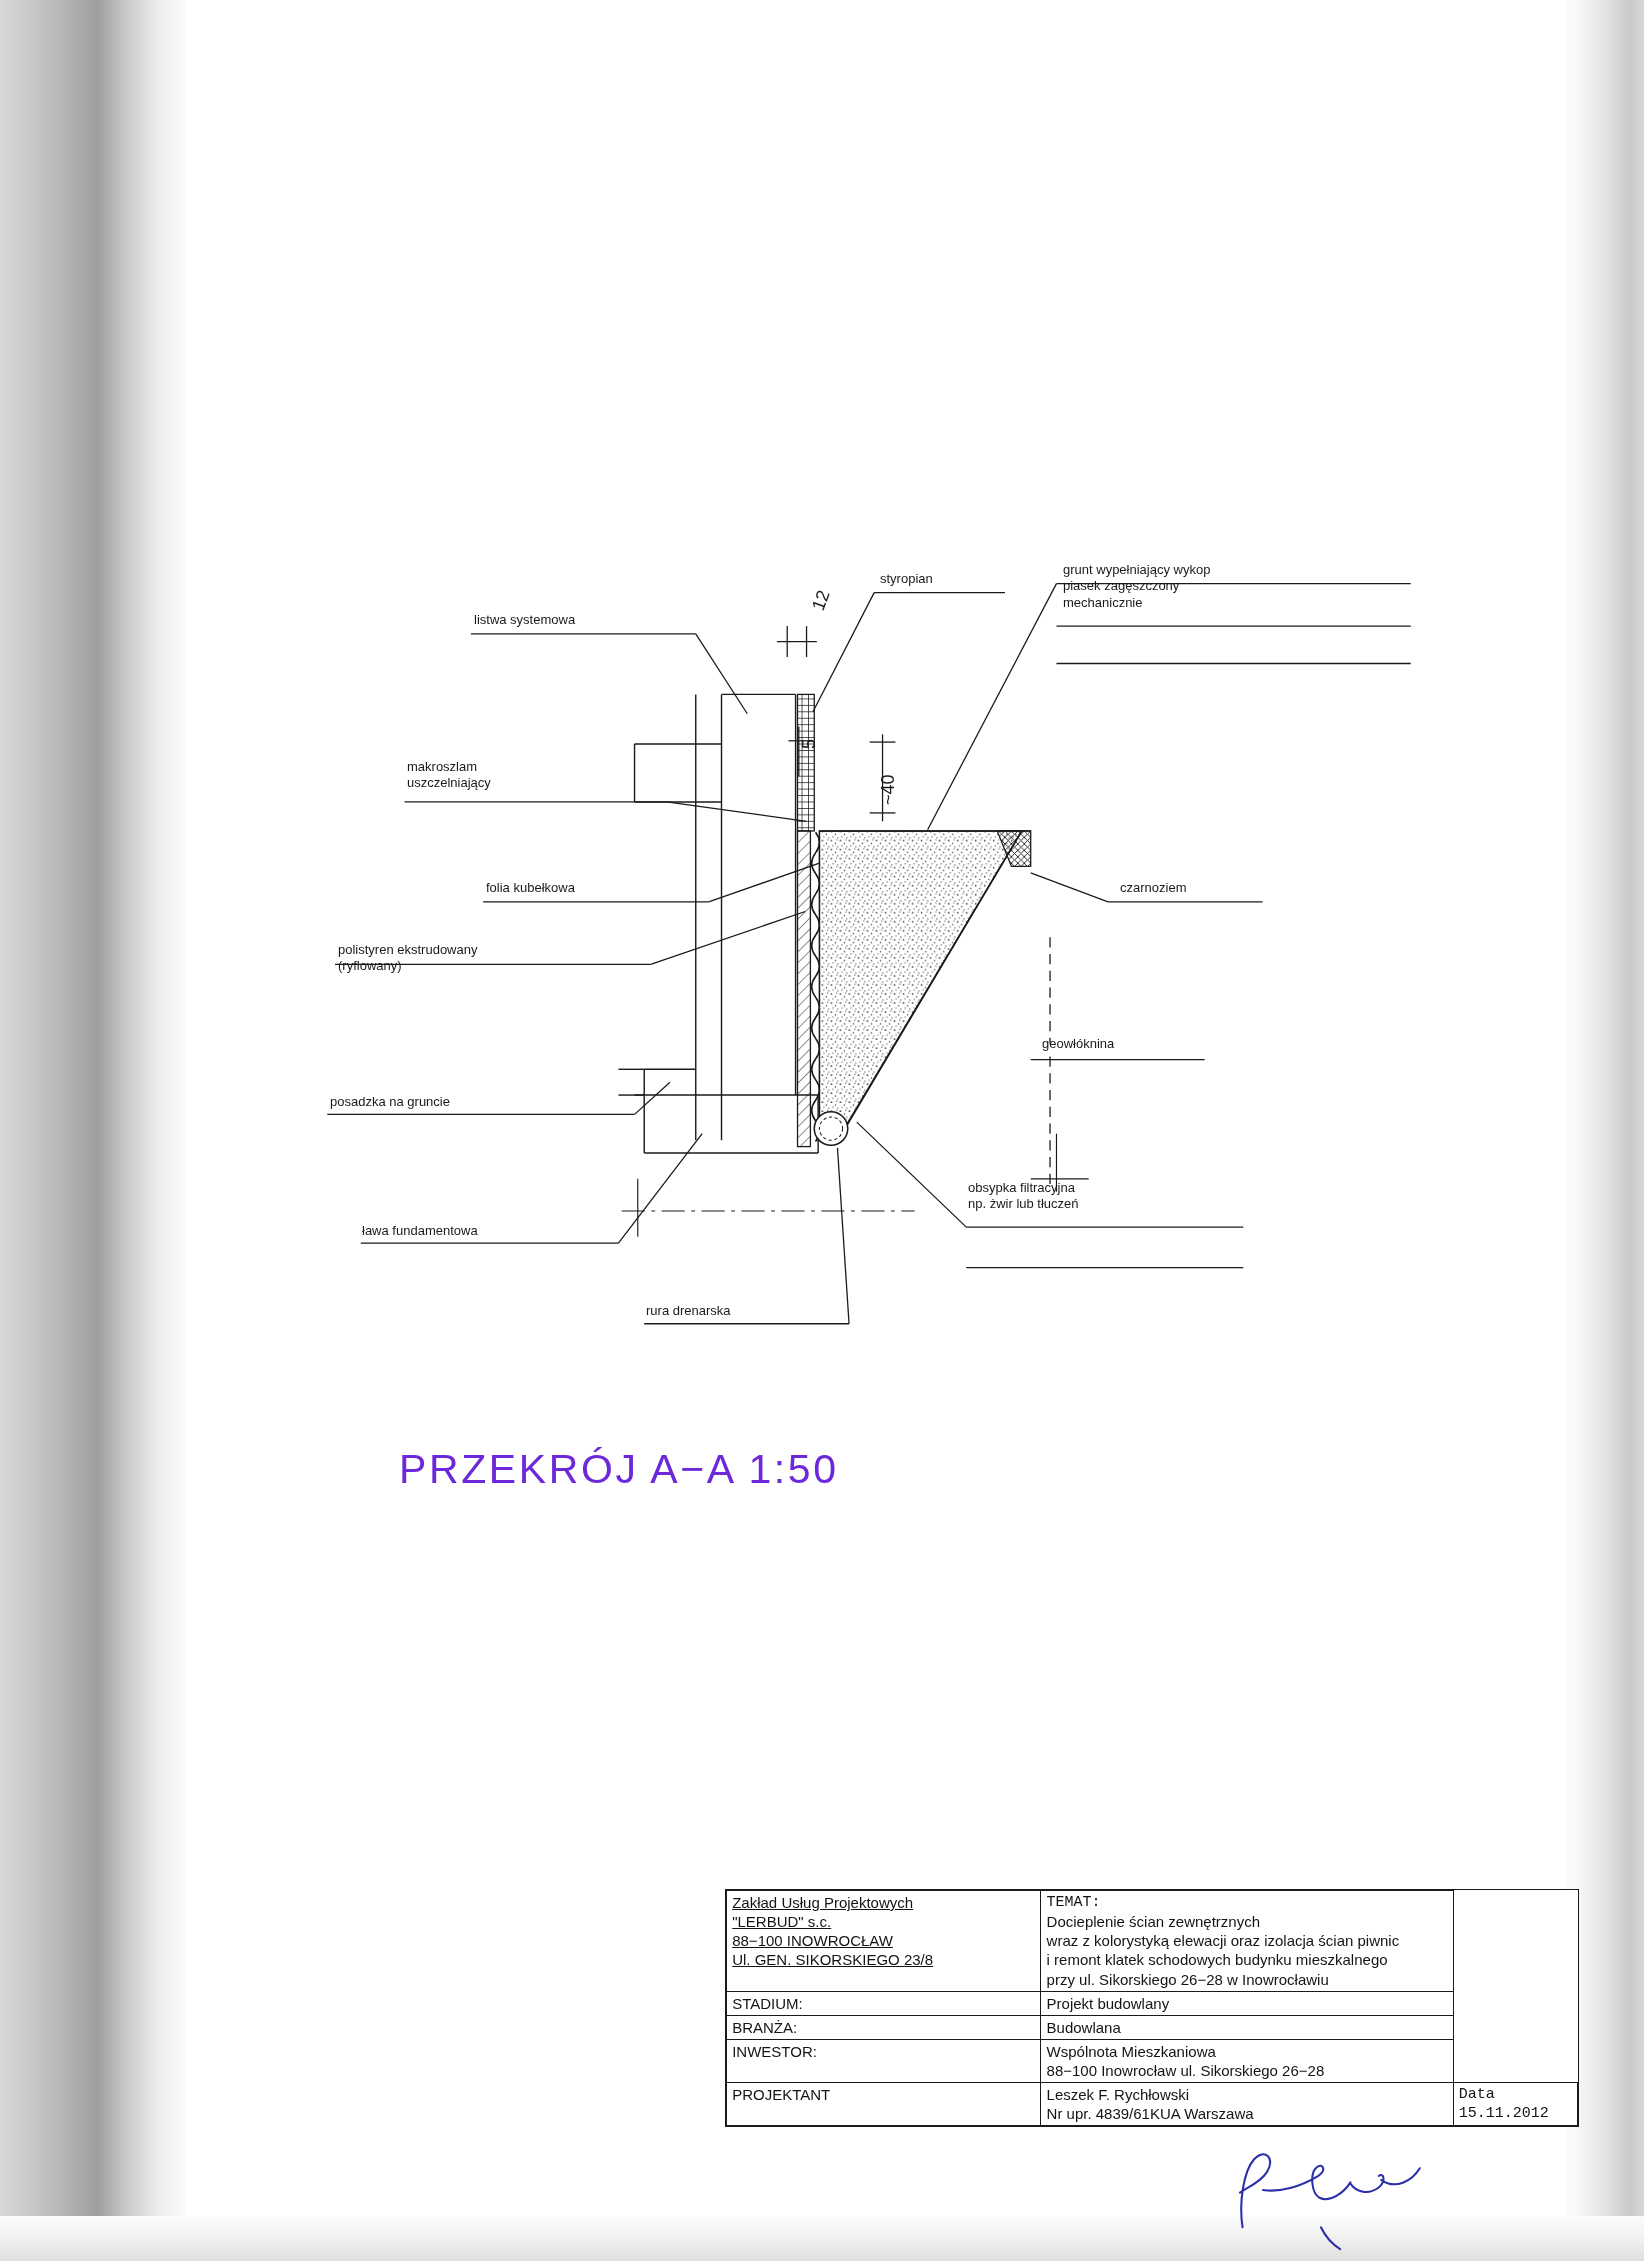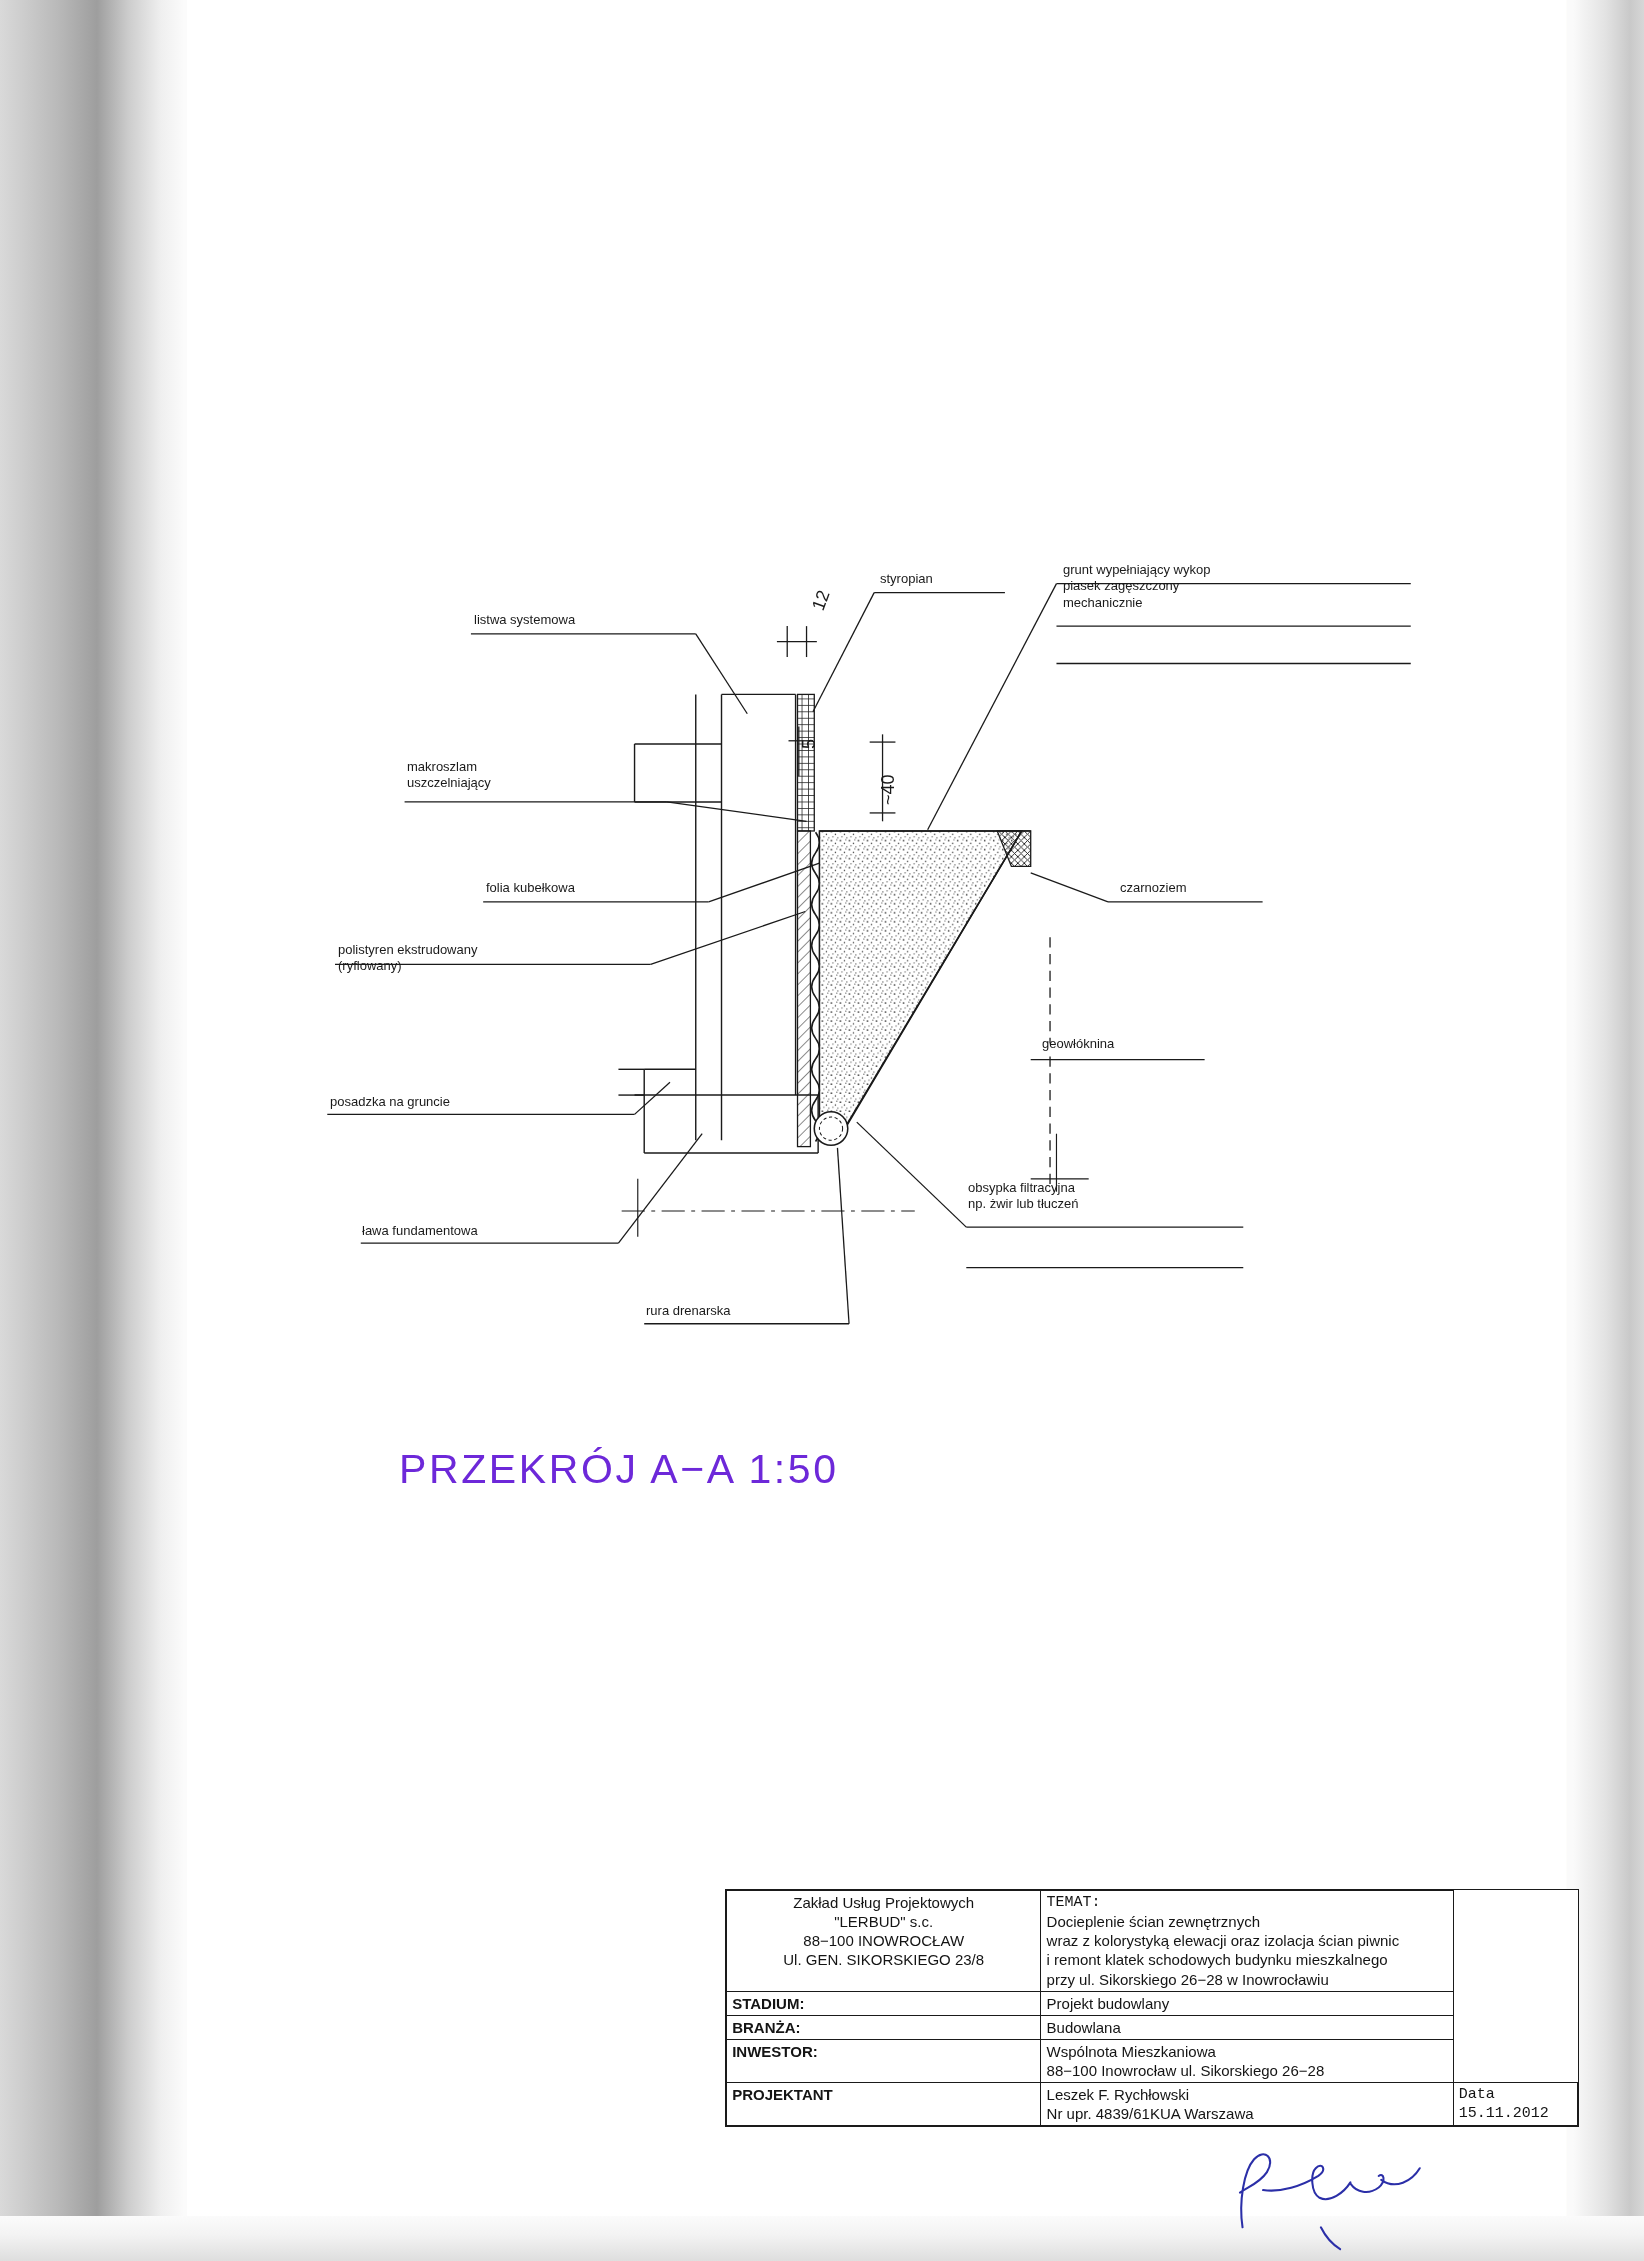--- a/index.html
+++ b/index.html
@@ -92,27 +92,28 @@
   }
   #titleblock td {
     border: 1.3px solid #1a1a1a;
     padding: 1.9px 5.2px;
     font-size: 15px;
     color: #141414;
     vertical-align: top;
     line-height: 1.28;
   }
   td.company {
-    text-align: center;
+    text-align: left;
     width: 303px;
     font-size: 15px;
     padding-top: 5.8px;
+    text-decoration: underline;
   }
   td.topic { font-size: 15px; }
-  td.lbl-cell { width: 303px; font-weight: bold; }
+  td.lbl-cell { width: 303px; }
   td.small { font-size: 15px; }
   .rowline { display: block; font-family: Liberation Mono, monospace; }
   .tb-right-num { width: 113px; }
 
   
   #signature {
     position: absolute;
     left: 1224px;
     top: 2131px;
     width: 213px;

